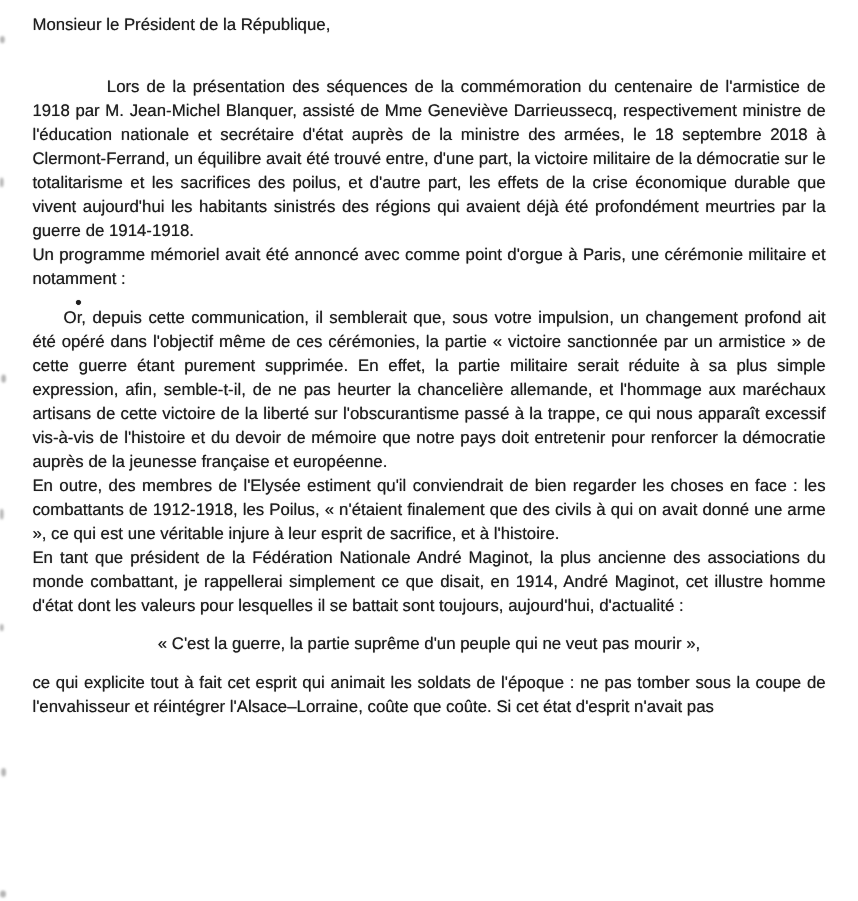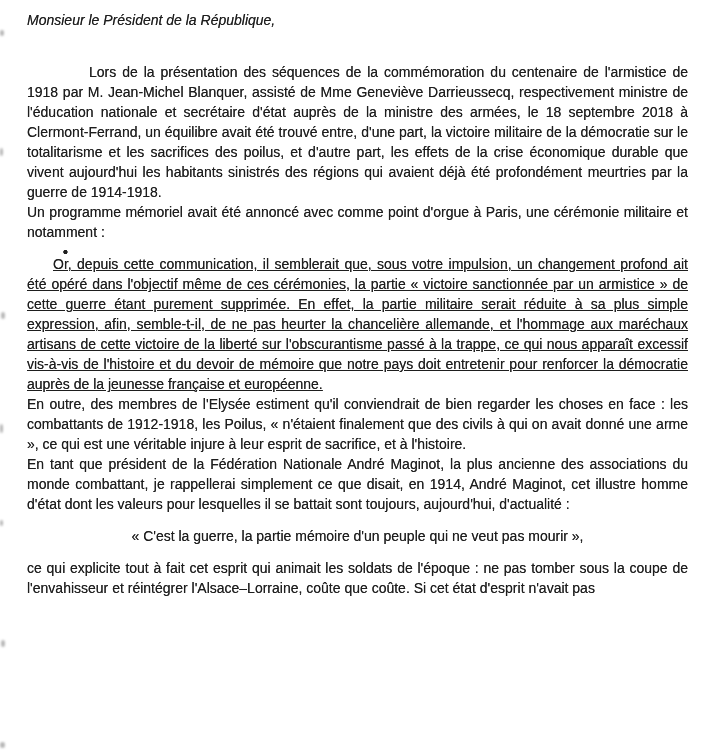--- a/index.html
+++ b/index.html
@@ -15,24 +15,24 @@
     line-height: 20px;
   }
   .page {
     position: absolute;
     inset: 0;
     padding: 10px 27px 0 27px;
     box-sizing: border-box;
     text-shadow: 0 0 0.6px rgba(25,25,25,0.75); 
   }
   p { margin: 0; }
-  .salutation { margin-bottom: 22px; font-style: italic; }
+  .salutation { margin-bottom: 22px; }
   .para { text-align: justify; }
   .indent-lg { text-indent: 62px; margin-top: 32px; }
-  .indent-sm { text-indent: 26px; text-decoration: underline; }
+  .indent-sm { text-indent: 26px; }
   .gap-top { margin-top: 12px; }
   ul.bullets { list-style: none; margin: 0; padding: 0; }
   .bullet-item {
     position: relative;
     padding-left: 61px;
     text-align: justify;
   }
   .bullet-marker {
     position: absolute;
     left: 36px;
@@ -68,21 +68,21 @@
   </ul>
 
   <p class="para indent-sm gap-top">Or, depuis cette communication, il semblerait que, sous votre impulsion, un changement profond ait été opéré dans l'objectif même de ces cérémonies, la partie « victoire sanctionnée par un armistice » de cette guerre étant purement supprimée. En effet, la partie militaire serait réduite à sa plus simple expression, afin, semble-t-il, de ne pas heurter la chancelière allemande, et l'hommage aux maréchaux artisans de cette victoire de la liberté sur l'obscurantisme passé à la trappe, ce qui nous apparaît excessif vis-à-vis de l'histoire et du devoir de mémoire que notre pays doit entretenir pour renforcer la démocratie auprès de la jeunesse française et européenne.</p>
 
   <p class="para">En outre, des membres de l'Elysée estiment qu'il conviendrait de bien regarder les choses en face : les combattants de 1912-1918, les Poilus, « n'étaient finalement que des civils à qui on avait donné une arme », ce qui est une véritable injure à leur esprit de sacrifice, et à l'histoire.</p>
 
 
 
   <p class="para">En tant que président de la Fédération Nationale André Maginot, la plus ancienne des associations du monde combattant, je rappellerai simplement ce que disait, en 1914, André Maginot, cet illustre homme d'état dont les valeurs pour lesquelles il se battait sont toujours, aujourd'hui, d'actualité :</p>
 
-  <p class="quote">« C'est la guerre, la partie mémoire d'un peuple qui ne veut pas mourir »,</p>
+  <p class="quote">« C'est la guerre, la partie suprême d'un peuple qui ne veut pas mourir »,</p>
 
   <p class="para">ce qui explicite tout à fait cet esprit qui animait les soldats de l'époque : ne pas tomber sous la coupe de l'envahisseur et réintégrer l'Alsace–Lorraine, coûte que coûte. Si cet état d'esprit n'avait pas</p>
 
 </div>
 
 <div>
   <div class="smudge" style="left:0; top:30;  top:30px;  width:4px; height:6px;"></div>
   <div class="smudge" style="left:0; top:148px; width:3px; height:8px;"></div>
   <div class="smudge" style="left:1px; top:312px; width:4px; height:7px;"></div>
   <div class="smudge" style="left:0; top:424px; width:3px; height:9px;"></div>

